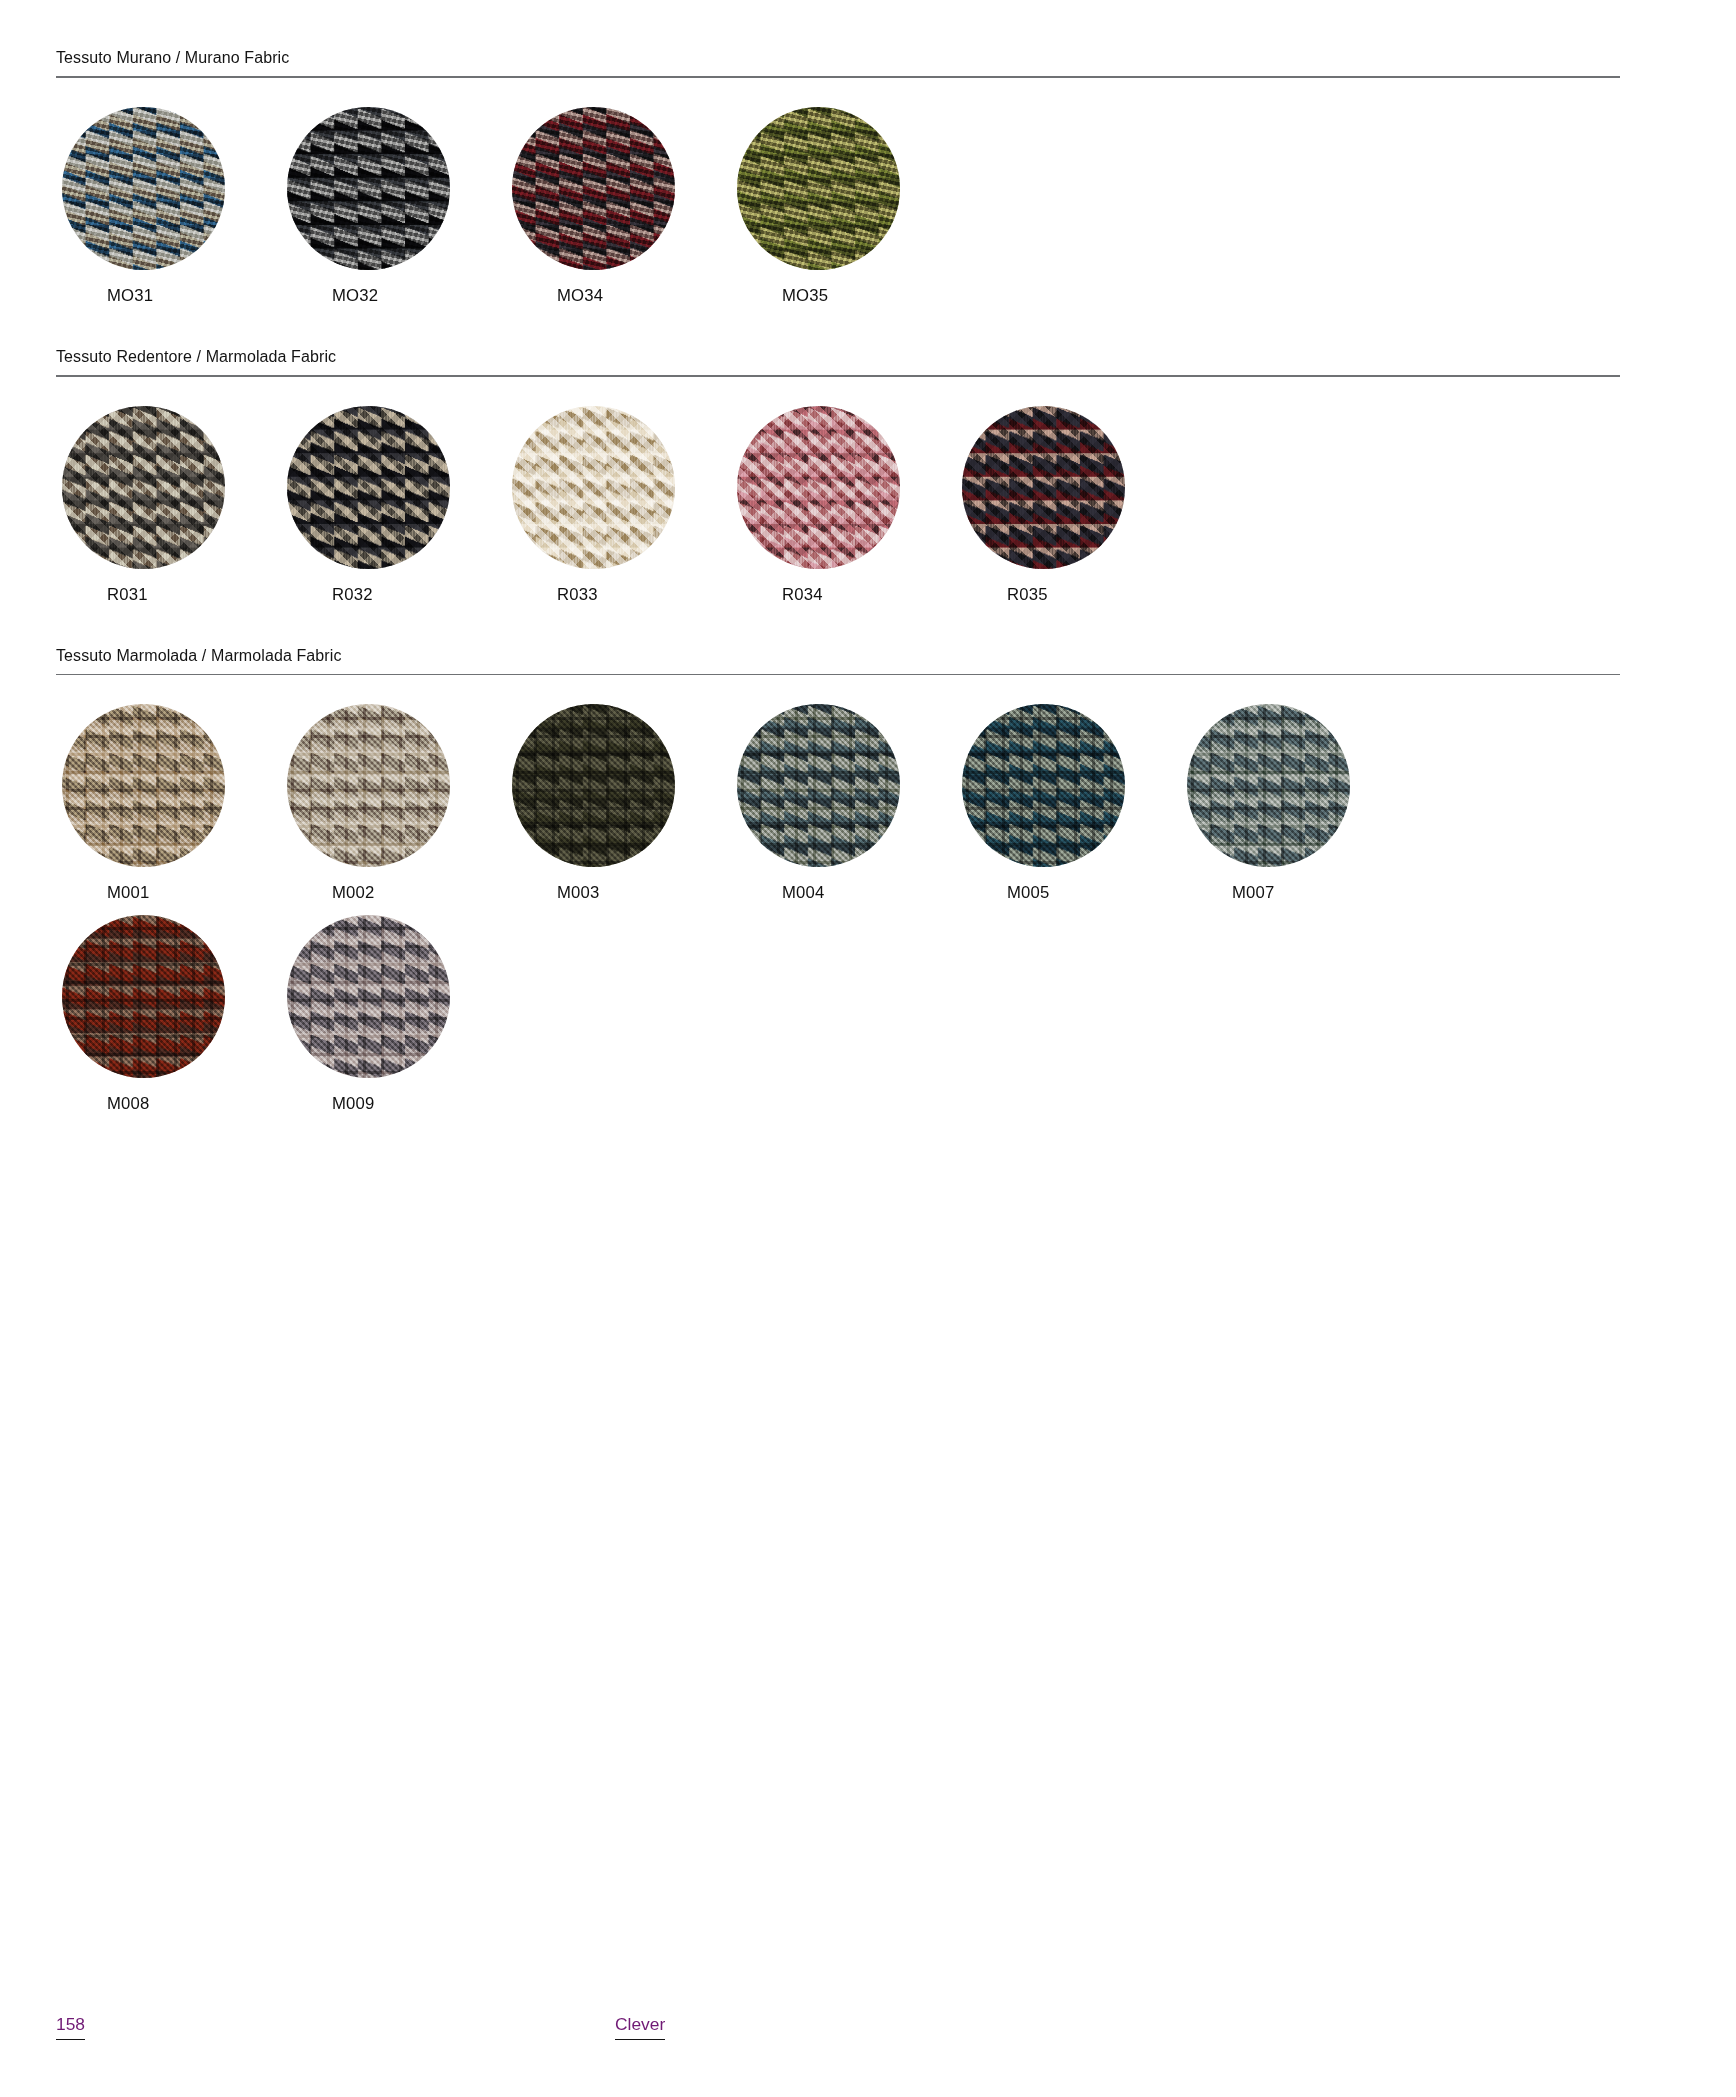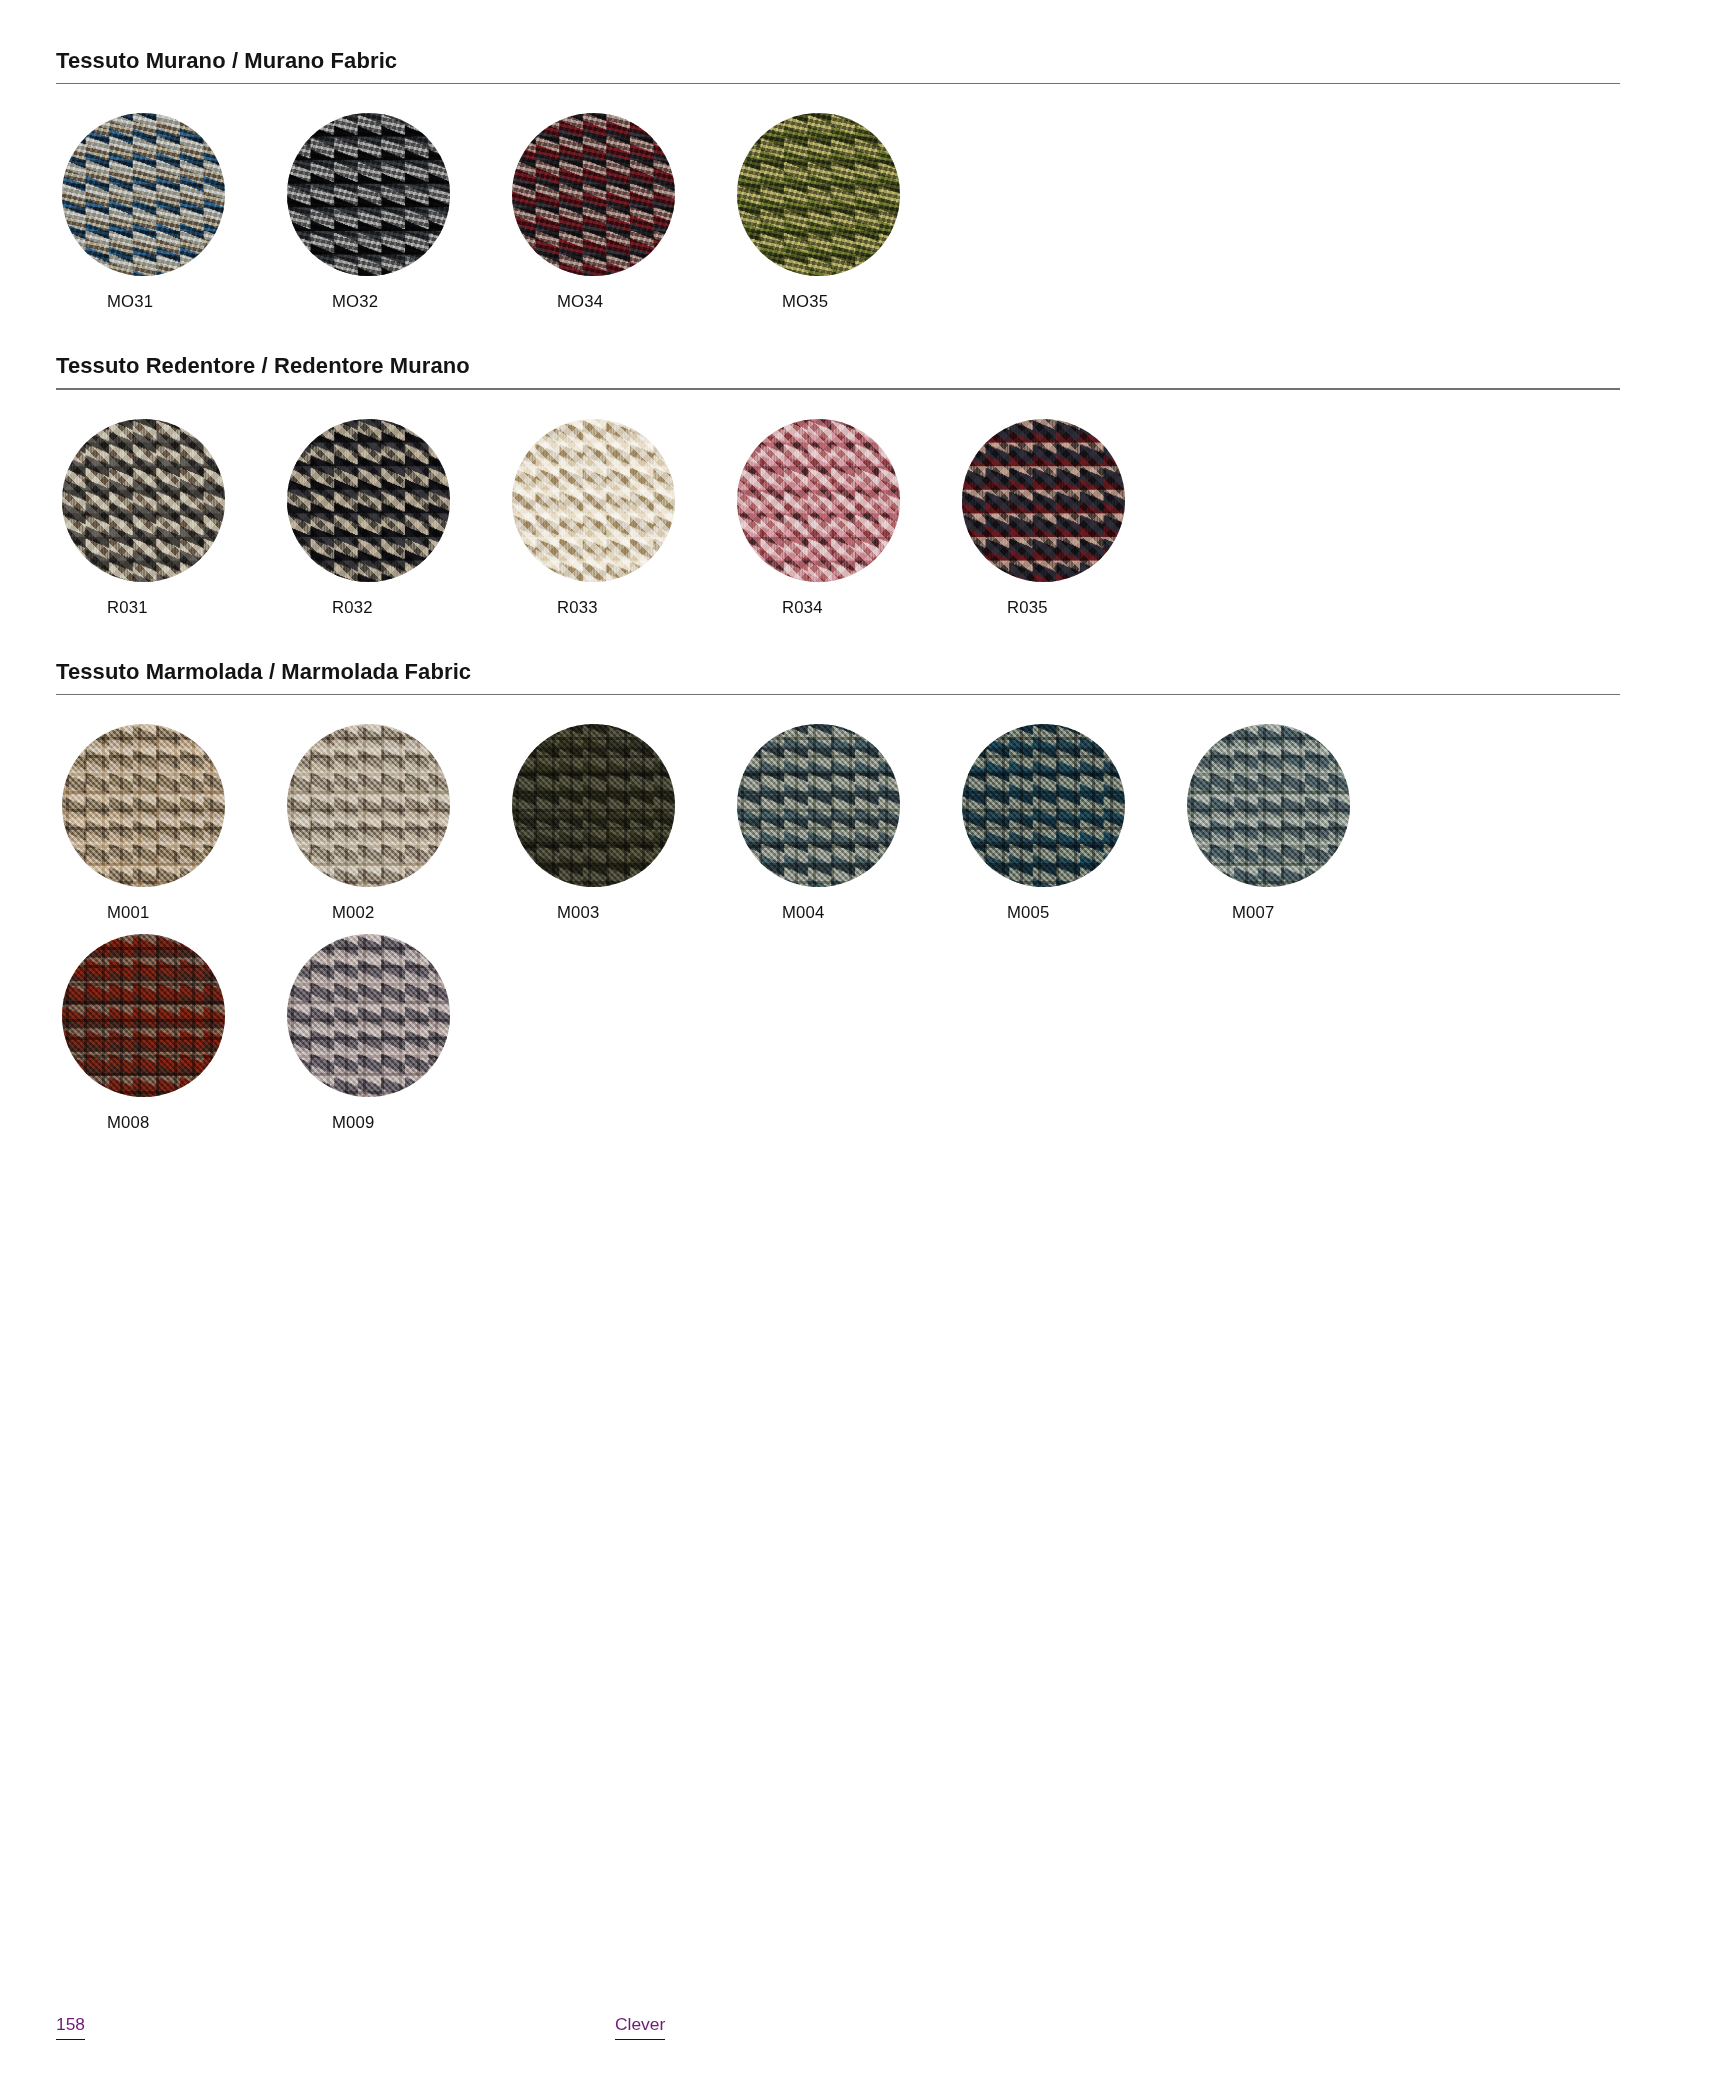--- a/index.html
+++ b/index.html
@@ -26,26 +26,26 @@
     position: absolute;
     left: 56px;
     top: 49px;
     width: 1564px;
   }
 
   
   .section { margin-bottom: 0; }
 
   .section-header {
-    font-size: 22px;
+    font-size: 16px;
     letter-spacing: 0.1px;
     line-height: 1.1;
     color: #141414;
     padding-bottom: 9.7px;
-    font-weight: 700;
+    font-weight: 400;
     white-space: nowrap;
   }
 
   .section-rule {
     width: 1564px;
     height: 1.4px;
     background: #6f7174;
     margin-bottom: 29px;
   }
 
@@ -184,21 +184,21 @@
           </div>
           <div class="swatch-label">MO35</div>
         </div>
 
       </div>
     </div>
 
     <div class="gap-after-section"></div>
 
     <div class="section">
-      <div class="section-header">Tessuto Redentore / Redentore Murano</div>
+      <div class="section-header">Tessuto Redentore / Marmolada Fabric</div>
       <div class="section-rule"></div>
       <div class="swatch-row">
 
         <div class="swatch-cell">
           <div class="swatch-disc" id="d-1-0" style="background-color: rgb(107, 103, 97); background-image: repeating-linear-gradient(22deg, rgb(86, 83, 80) 0%, rgb(86, 83, 80) 33%, rgb(195, 184, 166) 33%, rgb(195, 184, 166) 67%, rgb(61, 59, 57) 67%, rgb(61, 59, 57) 100%); background-size: 23.6px 23.6px;">
             <div class="tint" id="t-1-0" style="background: rgb(140, 134, 124);"></div>
             <div class="tex tex-hound"></div>
           </div>
           <div class="swatch-label">R031</div>
         </div>

